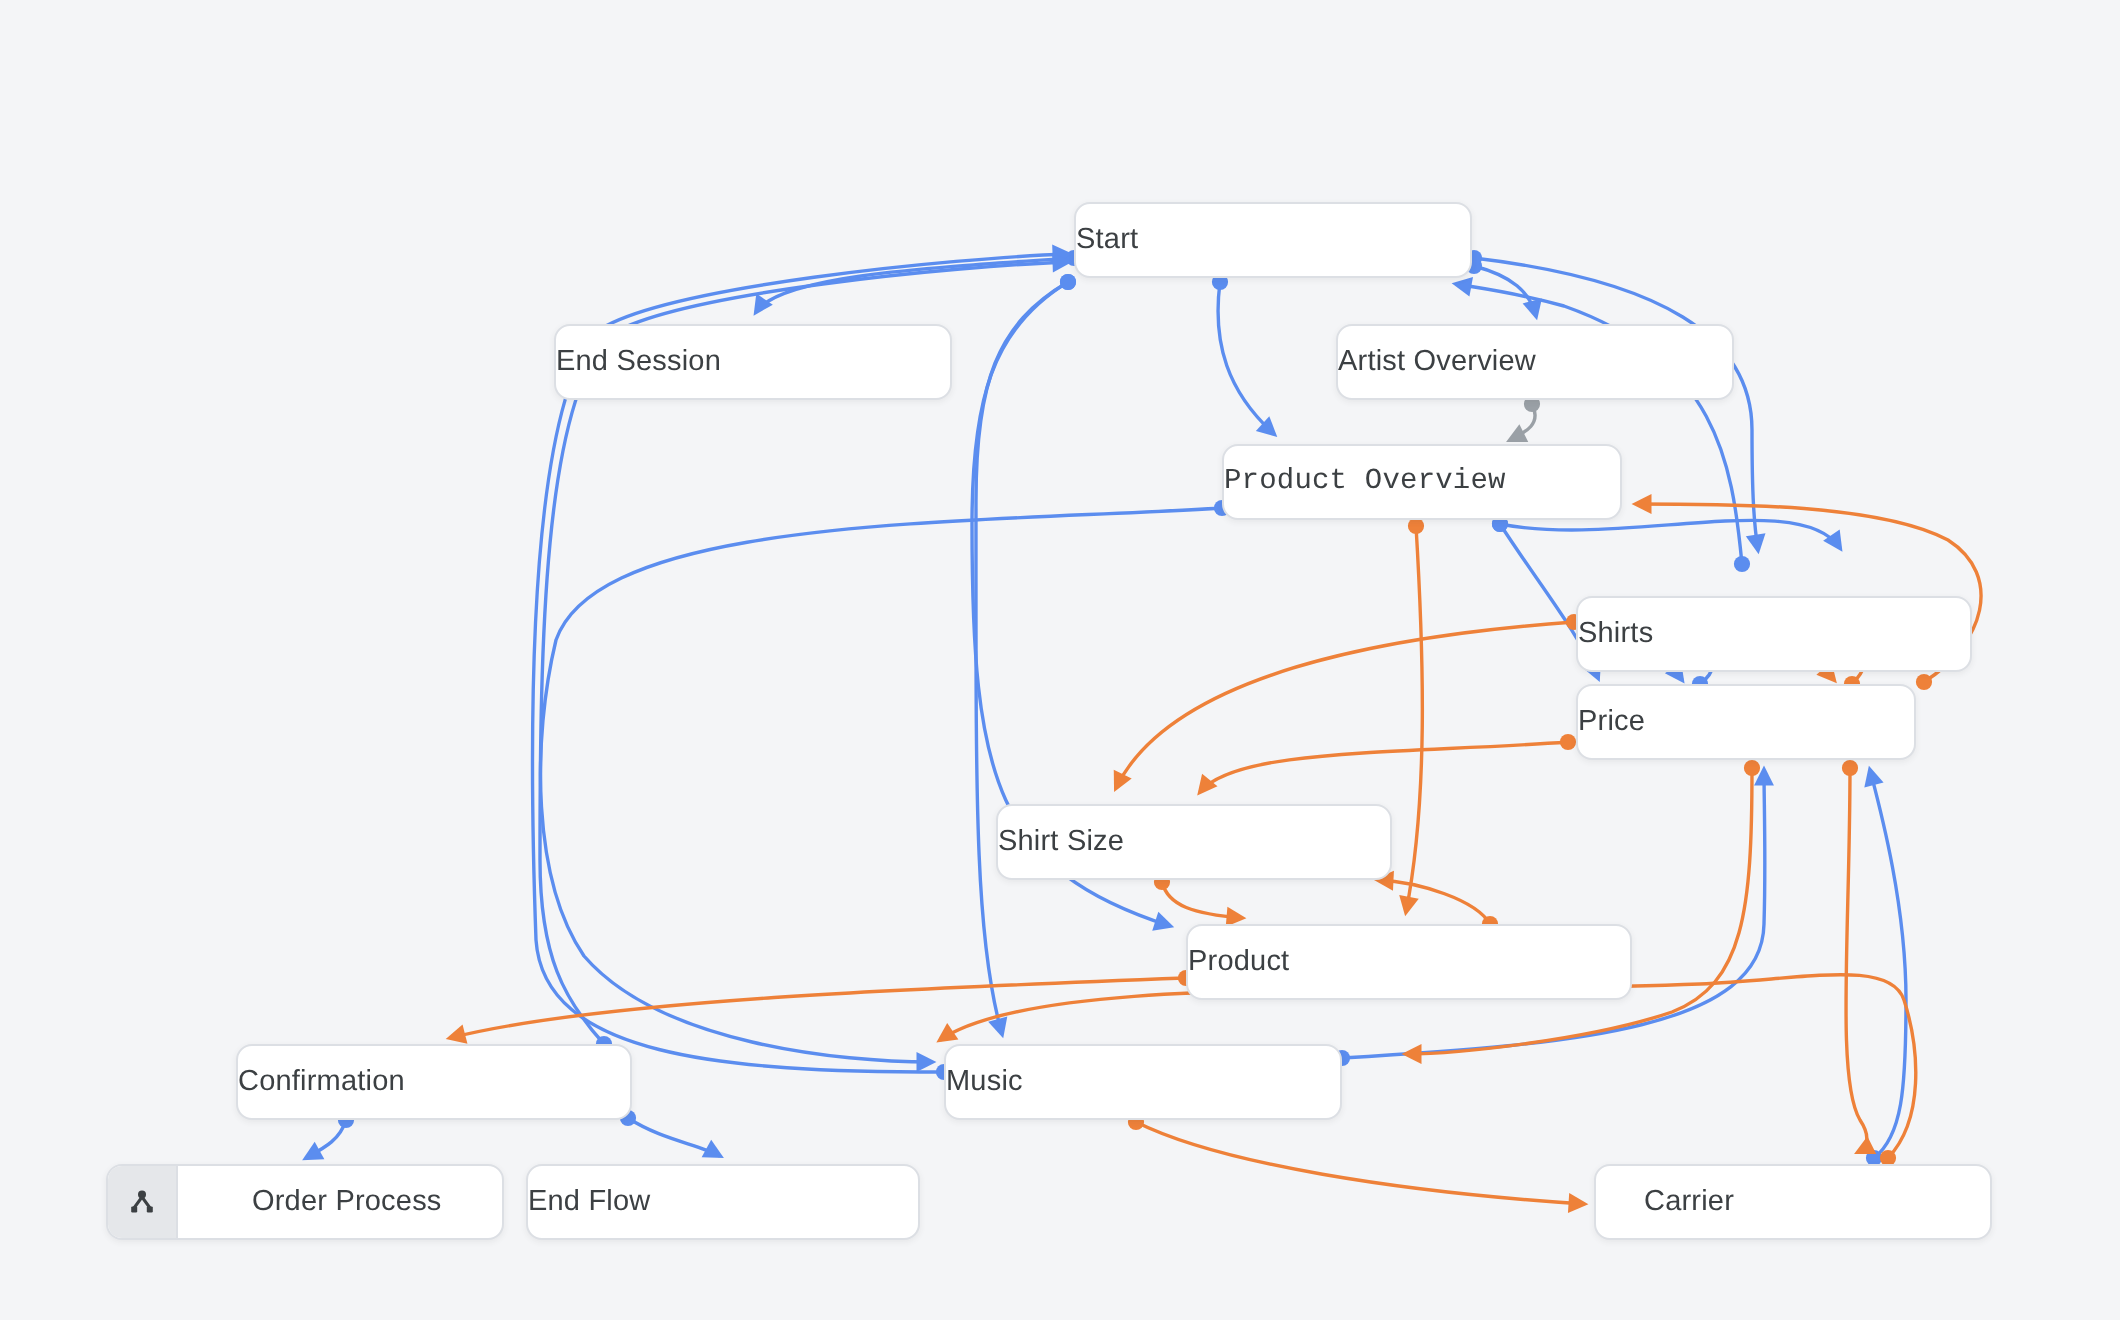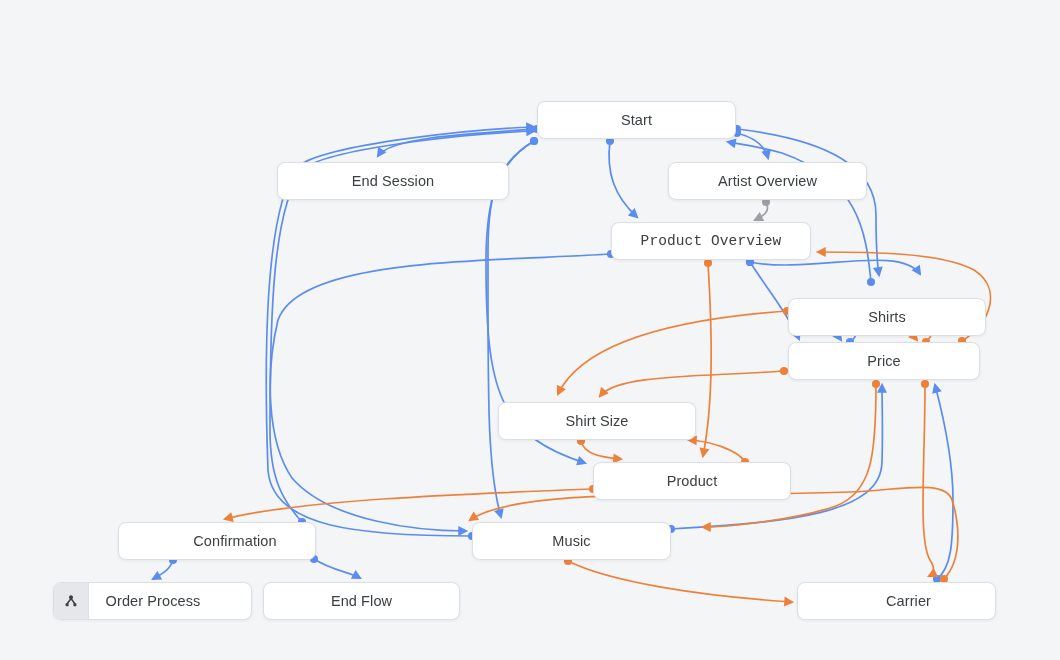--- a/index.html
+++ b/index.html
@@ -23,21 +23,21 @@
     position:absolute;
     background:#ffffff;
     border:1px solid var(--node-border);
     border-radius:8px;
     box-shadow:0 1px 3px rgba(60,64,67,.08);
     display:flex;align-items:center;justify-content:center;
     box-sizing:border-box;
     cursor:default;
   }
   .node .label{
-    flex:1;text-align:center;
+    flex:1;text-align:left;
     font-size:14.5px;font-weight:500;letter-spacing:.1px;
     color:var(--node-text);
     white-space:nowrap;overflow:hidden;
   }
   .node .icon-box{
     width:34px;align-self:stretch;flex:0 0 34px;
     background:#e5e7ea;
     border-right:1px solid var(--node-border);
     border-radius:7px 0 0 7px;
     display:flex;align-items:center;justify-content:center;
@@ -101,57 +101,57 @@
         <path d="M876,384 C876,455 872,492 836,506 C795,520 728,527 703,527" class="edge orange" marker-end="url(#arrow-orange)" marker-start="url(#dot-orange)"></path>
         <path d="M925,384 C925,465 918,540 930,560 C936,569 933,574 929,576" class="edge orange" marker-end="url(#arrow-orange)" marker-start="url(#dot-orange)"></path>
         <path d="M944,579 C962,560 960,525 952,500 C945,479 900,490 850,492 C700,498 520,486 470,520" class="edge orange" marker-end="url(#arrow-orange)" marker-start="url(#dot-orange)"></path>
         <path d="M568,561 C610,582 700,596 792,602" class="edge orange" marker-end="url(#arrow-orange)" marker-start="url(#dot-orange)"></path>
       </g>
   </svg>
   <div id="node-layer">
       <div class="node" style="left: 537px; top: 101px; width: 199px; height: 38px;">
         <span class="label">Start</span>
       </div>
-      <div class="node" style="left: 277px; top: 162px; width: 232px; height: 38px;">
+      <div class="node" style="left: 277px; top: 162px; width: 199px; height: 38px;">
         <span class="label">End Session</span>
       </div>
       <div class="node" style="left: 668px; top: 162px; width: 199px; height: 38px;">
         <span class="label">Artist Overview</span>
       </div>
       <div class="node" style="left: 611px; top: 222px; width: 200px; height: 38px; font-family: Liberation Mono, monospace;">
         <span class="label">Product Overview</span>
       </div>
       <div class="node" style="left: 788px; top: 282px; width: 198px; height: 38px; margin-top: 16px;">
         <span class="label">Shirts</span>
       </div>
-      <div class="node" style="left: 788px; top: 342px; width: 192px; height: 38px;">
+      <div class="node" style="left: 788px; top: 342px; width: 170px; height: 38px;">
         <span class="label">Price</span>
       </div>
       <div class="node" style="left: 498px; top: 402px; width: 198px; height: 38px;">
         <span class="label">Shirt Size</span>
       </div>
-      <div class="node" style="left: 593px; top: 462px; width: 198px; height: 38px;">
+      <div class="node" style="left: 593px; top: 462px; width: 223px; height: 38px;">
         <span class="label">Product</span>
       </div>
-      <div class="node" style="left: 118px; top: 522px; width: 198px; height: 38px; padding-left: 36px;">
+      <div class="node" style="left: 118px; top: 522px; width: 198px; height: 38px;">
         <span class="label">Confirmation</span>
       </div>
       <div class="node" style="left: 472px; top: 522px; width: 199px; height: 38px;">
         <span class="label">Music</span>
       </div>
       <div class="node" style="left: 53px; top: 582px; width: 199px; height: 38px;">
         <div class="icon-box">
           <svg width="14" height="14" viewBox="0 0 14 14">
             <circle cx="7" cy="3.2" r="2" fill="#3c4043"></circle>
             <path d="M7,4.5 L3,10 M7,4.5 L11,10" stroke="#3c4043" stroke-width="1.5" fill="none"></path>
             <rect x="1.6" y="9.2" width="3" height="3" rx="0.6" fill="#3c4043"></rect>
             <rect x="9.4" y="9.2" width="3" height="3" rx="0.6" fill="#3c4043"></rect>
           </svg>
         </div>
-        <span class="label" style="padding-right: 34px;">Order Process</span>
+        <span class="label" style="padding-right: 34px; margin-left: 37px;">Order Process</span>
       </div>
       <div class="node" style="left: 263px; top: 582px; width: 197px; height: 38px;">
         <span class="label">End Flow</span>
       </div>
       <div class="node" style="left: 797px; top: 582px; width: 199px; height: 38px; padding-left: 24px;">
         <span class="label">Carrier</span>
       </div>
     </div>
 </div>
 

